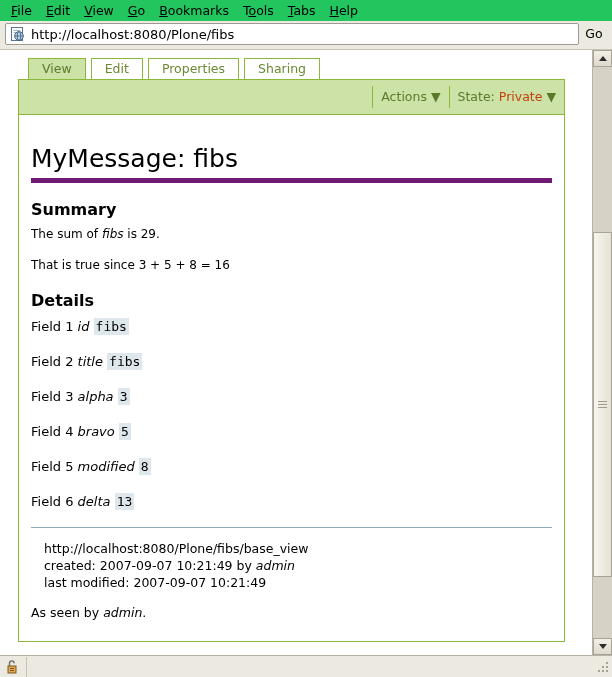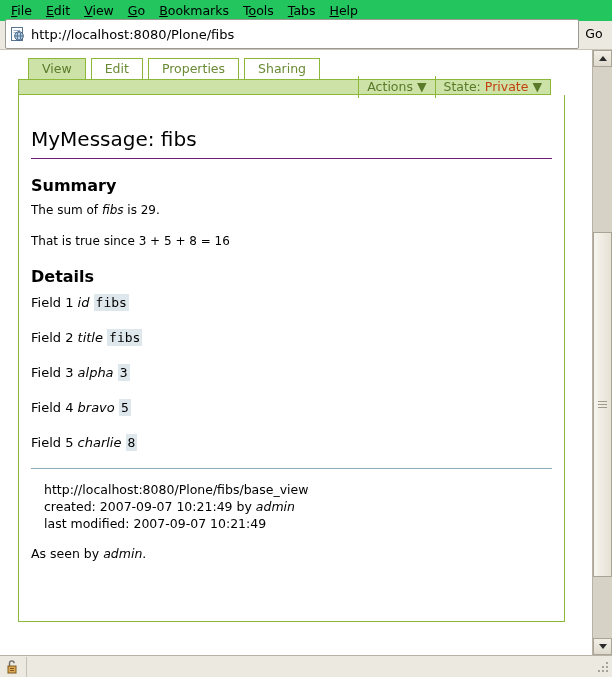--- a/index.html
+++ b/index.html
@@ -52,21 +52,21 @@
     height: 28px;
     background: #ece9e0;
     display: flex;
     align-items: center;
     padding: 0 3px 2px 5px;
     box-sizing: border-box;
     flex: none;
   }
   .urlbox {
     flex: 1 1 auto;
-    height: 30px;
+    height: 22px;
     background: #ffffff;
     border: 1px solid #9c9a92;
     border-radius: 2px;
     display: flex;
     align-items: center;
     padding: 0 4px;
     box-sizing: border-box;
     overflow: hidden;
   }
   .url-icon {
@@ -217,26 +217,26 @@
   }
   .tab.active {
     background: #cde2a7;
     color: #5a7a2a;
   }
   .tab.inactive { color: #6a8a33; }
 
   .actionbar {
     background: #cde2a7;
     border: 1px solid #8cb83a;
-    height: 16px;
+    height: 36px;
     box-sizing: border-box;
     display: flex;
     align-items: center;
     justify-content: flex-end;
-    margin-right: 41px;
+    margin-right: 27px;
   }
   .act {
     font-size: 12.5px;
     color: #5a7a2a;
     padding: 0 8px;
     line-height: 22px;
     border-left: 1px solid #8cb83a;
     white-space: nowrap;
     cursor: default;
   }
@@ -249,25 +249,25 @@
     margin-right: 27px;
     height: 527px;
     box-sizing: border-box;
     padding: 0 12px 0 12px;
     overflow: hidden;
   }
 
   h1.doc-title {
     font-family: "DejaVu Sans", sans-serif;
     font-weight: normal;
-    font-size: 20px;
+    font-size: 25px;
     color: #000;
     margin: 31px 0 8px 0;
     padding: 0 0 6px 0;
-    border-bottom: 1px solid #701a75;
+    border-bottom: 5px solid #701a75;
     line-height: 26px;
   }
   h2.sec {
     font-family: "DejaVu Sans", sans-serif;
     font-size: 16px;
     font-weight: bold;
     color: #000;
     margin: 17px 0 6px 0;
     line-height: 20px;
   }
@@ -373,23 +373,25 @@
 
           <p class="field"><span>Field 2 </span><span class="em">title</span>
              <code class="val">fibs</code></p>
 
           <p class="field"><span>Field 3 </span><span class="em">alpha</span>
              <code class="val">3</code></p>
 
           <p class="field"><span>Field 4 </span><span class="em">bravo</span>
              <code class="val">5</code></p>
 
-          <p class="field"><span>Field 5 </span><span class="em">charlie</span>
+          <p class="field"><span>Field 5 </span><span class="em">modified</span>
              <code class="val">8</code></p>
 
+          <p class="field"><span>Field 6 </span><span class="em">delta</span>
+             <code class="val">13</code></p>
 
           <hr class="rule">
 
           <div class="meta">
             <div>http://localhost:8080/Plone/fibs/base_view</div>
             <div><span>created: 2007-09-07 10:21:49 by </span><span class="em">admin</span></div>
             <div>last modified: 2007-09-07 10:21:49</div>
           </div>
 
           <div class="meta"><span>As seen by </span><span class="em">admin</span><span>.</span></div>

